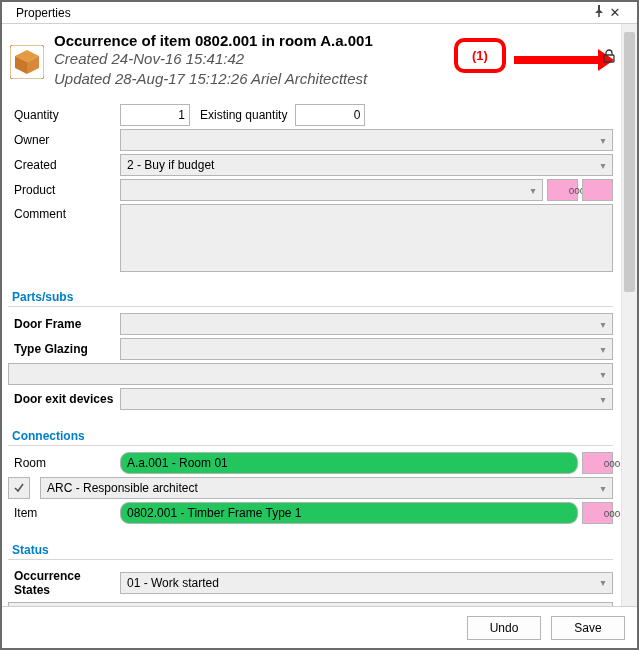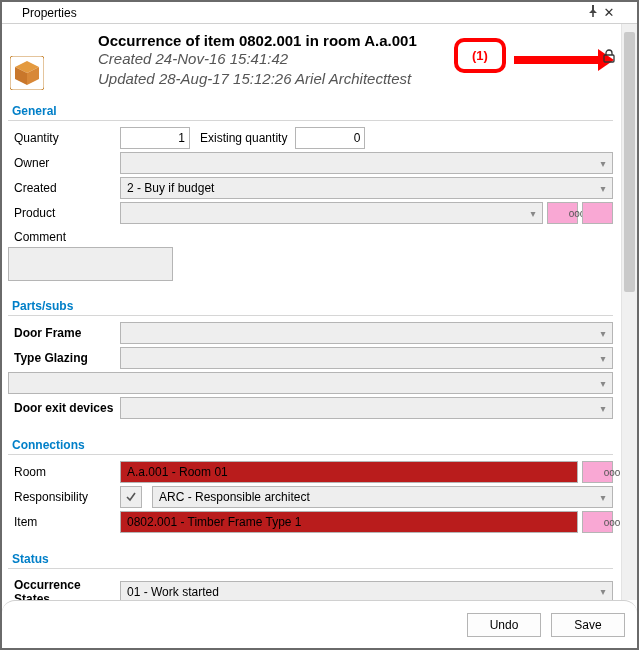--- a/index.html
+++ b/index.html
@@ -13,21 +13,21 @@
   .window {
     width: 639px; height: 650px;
     border: 2px solid #6a6a6a;
     background: #fff;
     display: flex; flex-direction: column;
     position: relative;
   }
   .titlebar {
     height: 22px;
     display: flex; align-items: center;
-    padding: 0 20px;
+    padding: 0 14px;
     border-bottom: 1px solid #d0d0d0;
   }
   .titlebar .title { flex: 1; font-size: 12px; }
   .titlebar .ctrl { width: 16px; text-align: center; cursor: pointer; color:#333; }
   .body {
     flex: 1; display: flex; flex-direction: row;
     overflow: hidden;
   }
   .content {
     flex: 1; padding: 6px 8px 6px 6px;
@@ -38,24 +38,23 @@
     width: 16px; background: #f0f0f0;
     border-left: 1px solid #e3e3e3;
     position: relative;
   }
   .scroll-gutter .thumb {
     position: absolute; left:2px; right:2px;
     top: 8px; height: 260px;
     background: #c9c9c9; border-radius: 2px;
   }
   .header-row {
-    display: flex; align-items: flex-end;
+    display: flex; align-items: center;
     padding: 2px 0 8px 2px;
     position: relative;
-    gap: 44px;
   }
   .header-icon {
     width: 34px; height: 34px; margin-right: 10px; margin-top: 2px;
     flex-shrink: 0;
   }
   .header-text h1 {
     margin: 0; font-size: 15px; font-weight: bold;
   }
   .header-text .meta {
     font-style: italic; color: #555; font-size: 15px; line-height: 1.35;
@@ -92,42 +91,42 @@
     padding: 2px 4px 2px 4px;
     border-bottom: 1px solid #d6d6d6;
     margin-top: 4px;
   }
   .form { padding: 4px 0 2px 0; }
   .row {
     display: flex; align-items: center;
     margin: 2px 0;
     min-height: 23px;
   }
-  .row.tall { align-items: flex-start; flex-direction: column; }
+  .row.tall { align-items: flex-start; }
   .label {
     width: 112px; flex-shrink: 0;
     padding: 3px 4px 3px 6px;
     color: #000;
   }
   .label.wide { width: 112px; font-weight: bold; }
   .field-area { flex:1; display:flex; gap:4px; align-items: stretch; }
   input.text, .combo, textarea.text {
     font: inherit;
     border: 1px solid #b5b5b5;
     background: #fff;
     padding: 2px 4px;
     height: 22px;
   }
   .combo {
     flex:1; background:#eeeeee;
     display:flex; align-items:center; justify-content:space-between;
     padding: 0 4px 0 6px;
     color:#000;
   }
-  .combo.white { background:#b91c1c; }
+  .combo.white { background:#22c55e;border-radius:9px; }
   .combo .caret {
     width: 10px; color:#888; font-size:10px; text-align:center;
   }
   .num {
     width: 70px; text-align: right; background:#fff;
     height:22px;
   }
   .midlabel { padding: 0 8px 0 10px; }
   textarea.text {
     resize: none; height: 68px; flex:1;
@@ -139,23 +138,23 @@
     display:flex; align-items:center; justify-content:center;
     font-size:10px; color:#555; cursor:pointer;padding-left:29px;
   }
   .chk {
     width:22px; height:22px; border:1px solid #b5b5b5;
     background:#eeeeee; display:flex; align-items:center; justify-content:center;
     margin-right: 6px;
   }
   .chk svg { width:12px; height:12px; }
   .footer {
-    height: 48px; border-top: 1px solid #d0d0d0;
+    height: 42px; border-top: 1px solid #d0d0d0;
     display:flex; justify-content:flex-end; align-items:center;
-    gap:10px; padding: 0 12px; border-radius: 13px;
+    gap:10px; padding: 0 12px;
   }
   .footer button {
     width: 74px; height: 24px;
     border:1px solid #b5b5b5; background:#fdfdfd;
     font:inherit; cursor:pointer;
   }
   .hr { height:1px; background:#d6d6d6; margin: 6px 0 2px 0; }
 </style>
 </head>
 <body>
@@ -197,21 +196,20 @@
         </div>
 
         <div class="lock-icon">
           <svg viewBox="0 0 16 16">
             <rect x="3" y="7" width="10" height="7" rx="1" fill="none" stroke="#333" stroke-width="1.3"></rect>
             <path d="M5 7V5a3 3 0 0 1 6 0v2" fill="none" stroke="#333" stroke-width="1.3"></path>
           </svg>
         </div>
       </div>
 
-      <div class="section-head">General</div>
       <div class="form">
         <div class="row">
           <div class="label">Quantity</div>
           <input class="text num" value="1" style="">
           <div class="midlabel">Existing quantity</div>
           <input class="text num" value="0" style="">
         </div>
         <div class="row">
           <div class="label">Owner</div>
           <div class="combo">
@@ -292,21 +290,20 @@
             <div class="combo white">
                 <span>A.a.001 - Room 01</span>
                 <span class="caret"></span>
               </div>
             <div class="btn-small">
                 <span>ooo</span>
               </div>
           </div>
         </div>
         <div class="row">
-          <div class="label">Responsibility</div>
           <div class="field-area">
             <div class="chk">
               <svg viewBox="0 0 12 12">
                   <path d="M2 6l3 3 5-7" fill="none" stroke="#555" stroke-width="1.6"></path>
                 </svg>
             </div>
             <div class="combo">
                 <span>ARC - Responsible architect</span>
                 <span class="caret">▾</span>
               </div>

